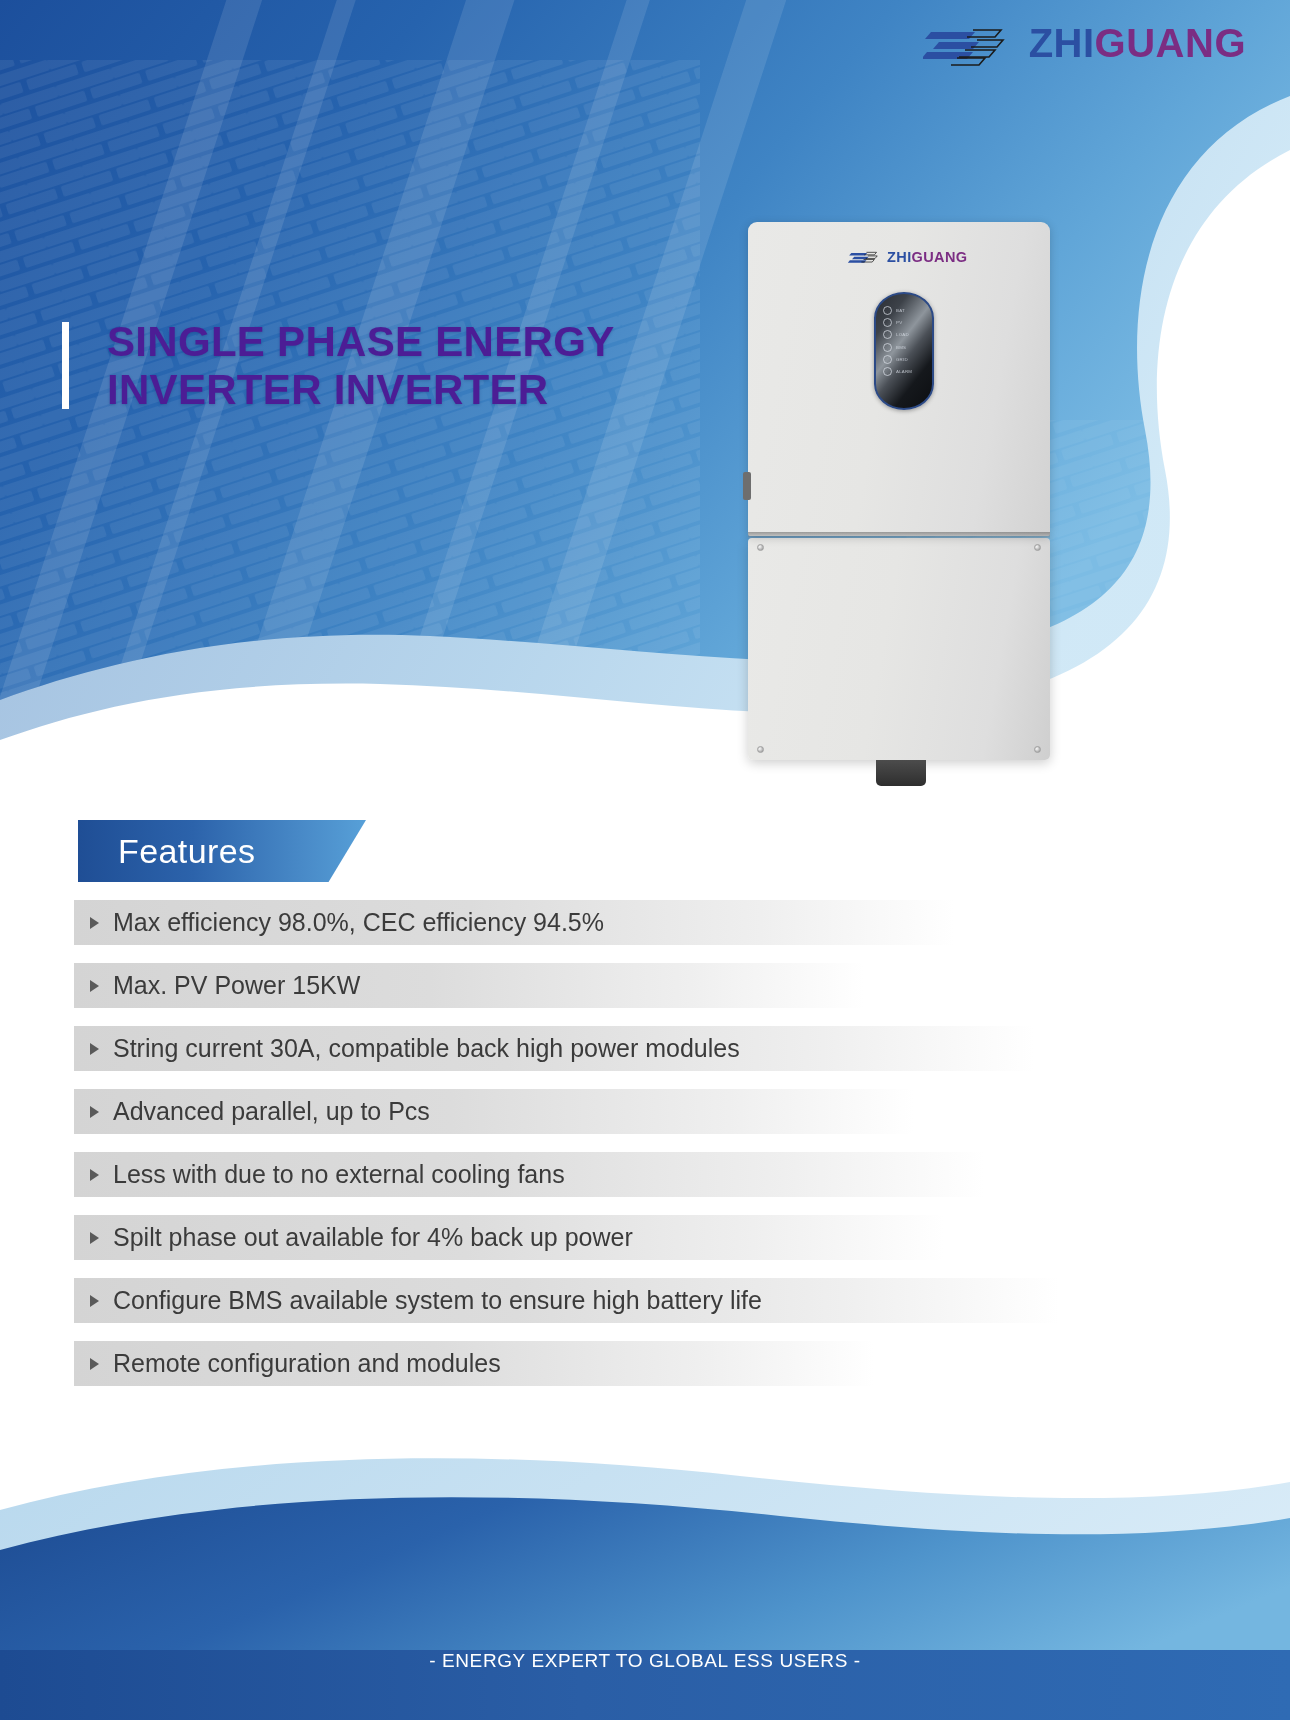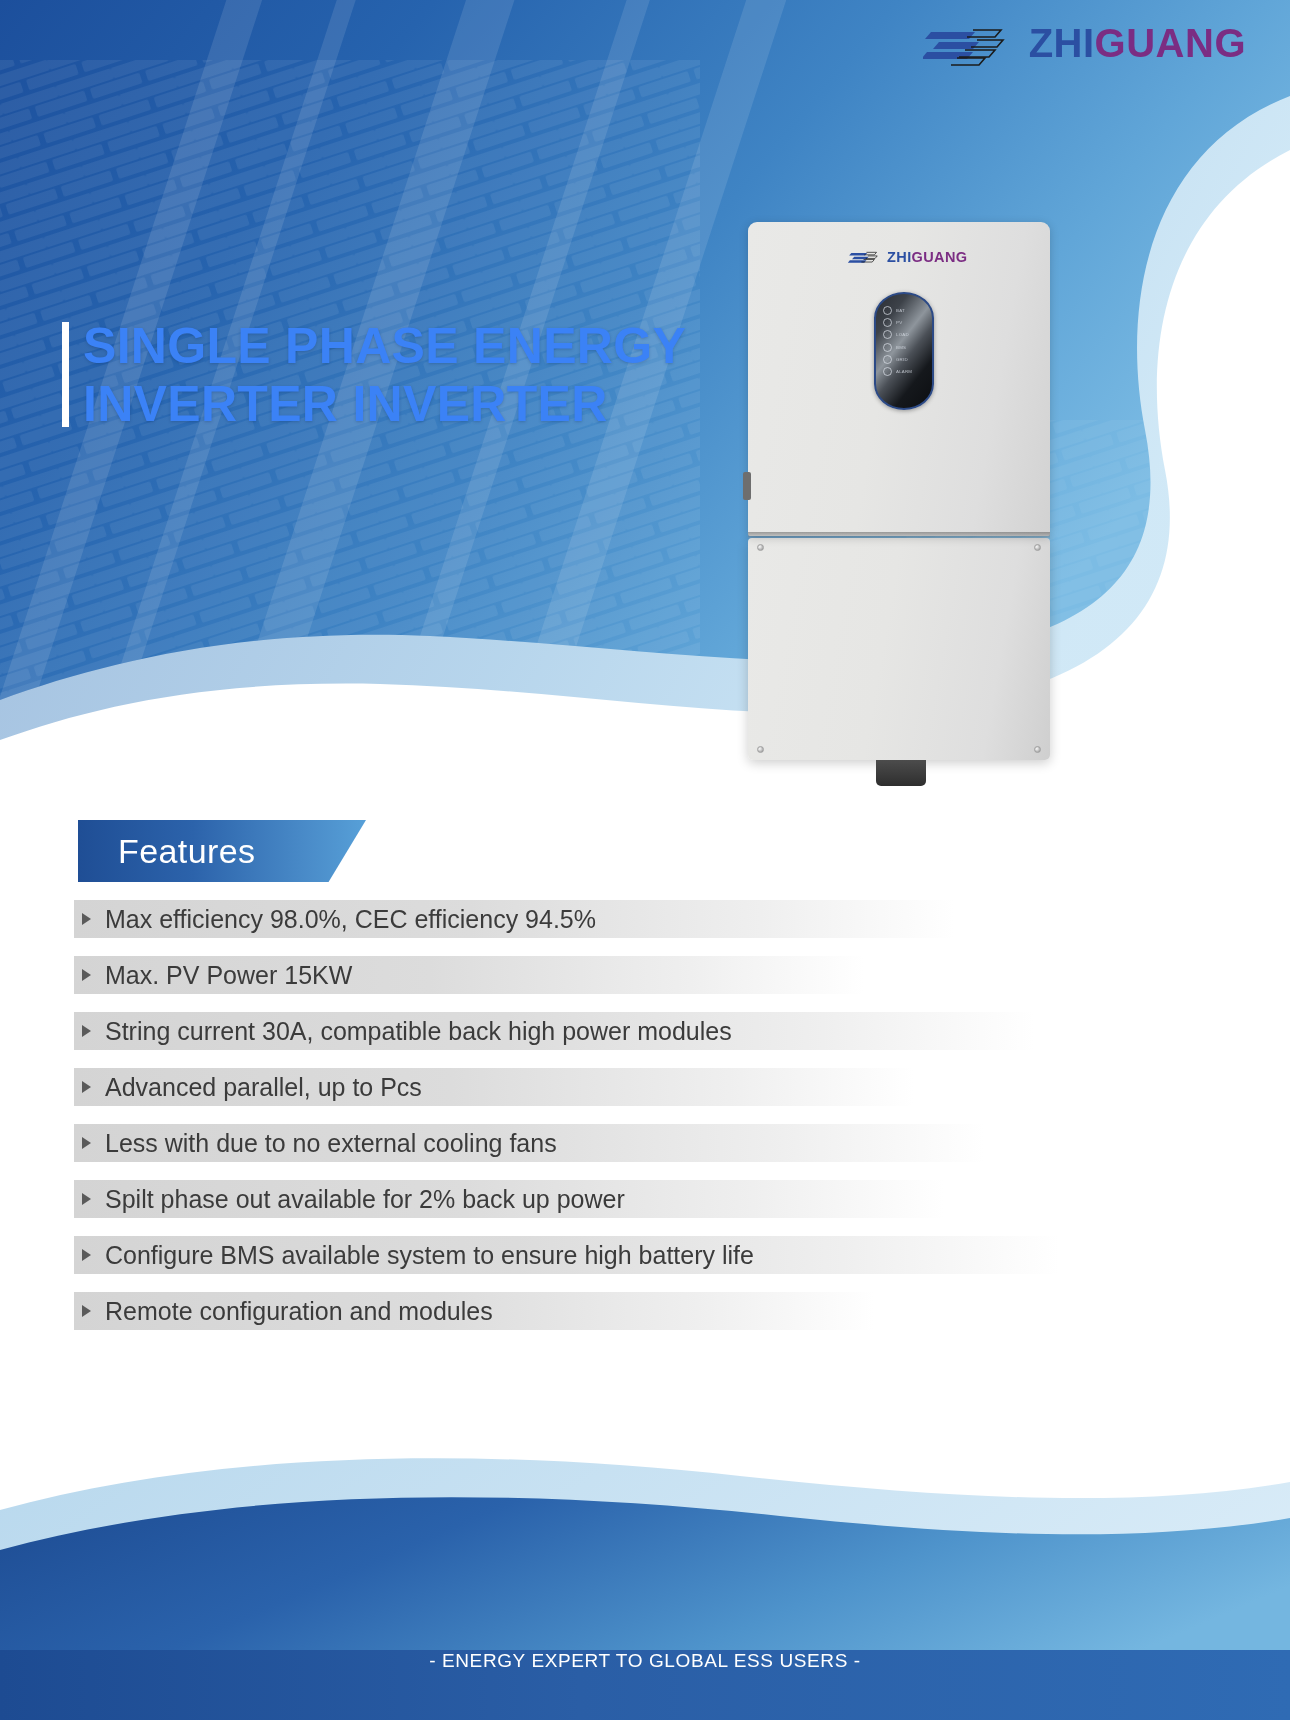--- a/index.html
+++ b/index.html
@@ -42,24 +42,25 @@
   .hero-title {
     position: absolute; left: 62px; top: 318px;
     z-index: 30;
     display: flex; align-items: stretch; gap: 14px;
   }
   .title-bar {
     width: 7px; background: #ffffff; flex: none;
     margin-top: 4px; margin-bottom: 6px;
   }
   .title-lines {
-    color: #3b82f6;
-    font-size: 50px; font-weight: bold;
+    color: #4c1d95;
+    font-size: 42px; font-weight: bold;
     line-height: 1.15; letter-spacing: 0.3px;
     text-shadow: 0 1px 3px rgba(10,40,90,0.25);
+    margin-left: 24px;
   }
 
   
   .product {
     position: absolute; left: 748px; top: 222px;
     width: 302px; height: 548px;
     z-index: 35;
   }
   .prod-top {
     position: absolute; left: 0; top: 0; width: 302px; height: 314px;
@@ -147,24 +148,24 @@
   }
 
   
   .feature-list {
     position: absolute; left: 74px; top: 900px;
     width: 1000px;
     z-index: 20;
   }
   .feature-row {
     position: relative;
-    height: 38px;
+    height: 45px;
     margin-bottom: 18px;
     display: flex; align-items: center;
-    padding-left: 8px;
+    padding-left: 16px;
   }
   .feature-row .bg {
     position: absolute; left: 0; top: 0; height: 100%;
     background: linear-gradient(90deg, #d4d4d4 0%, #dcdcdc 45%, #efefef 78%, #ffffff 100%);
     z-index: 0;
   }
   .bullet-tri {
     position: relative; z-index: 1;
     width: 0; height: 0; flex: none;
     border-left: 9px solid #5a5a5a;
@@ -356,21 +357,21 @@
       <div class="feature-text">Advanced parallel, up to Pcs</div>
     </div>
     <div class="feature-row">
       <div class="bg" style="width:910px"></div>
       <div class="bullet-tri"></div>
       <div class="feature-text">Less with due to no external cooling fans</div>
     </div>
     <div class="feature-row">
       <div class="bg" style="width:870px"></div>
       <div class="bullet-tri"></div>
-      <div class="feature-text">Spilt phase out available for 2% back up power</div>
+      <div class="feature-text">Spilt phase out available for 4% back up power</div>
     </div>
     <div class="feature-row">
       <div class="bg" style="width:985px"></div>
       <div class="bullet-tri"></div>
       <div class="feature-text">Configure BMS available system to ensure high battery life</div>
     </div>
     <div class="feature-row">
       <div class="bg" style="width:800px"></div>
       <div class="bullet-tri"></div>
       <div class="feature-text">Remote configuration and modules</div>

